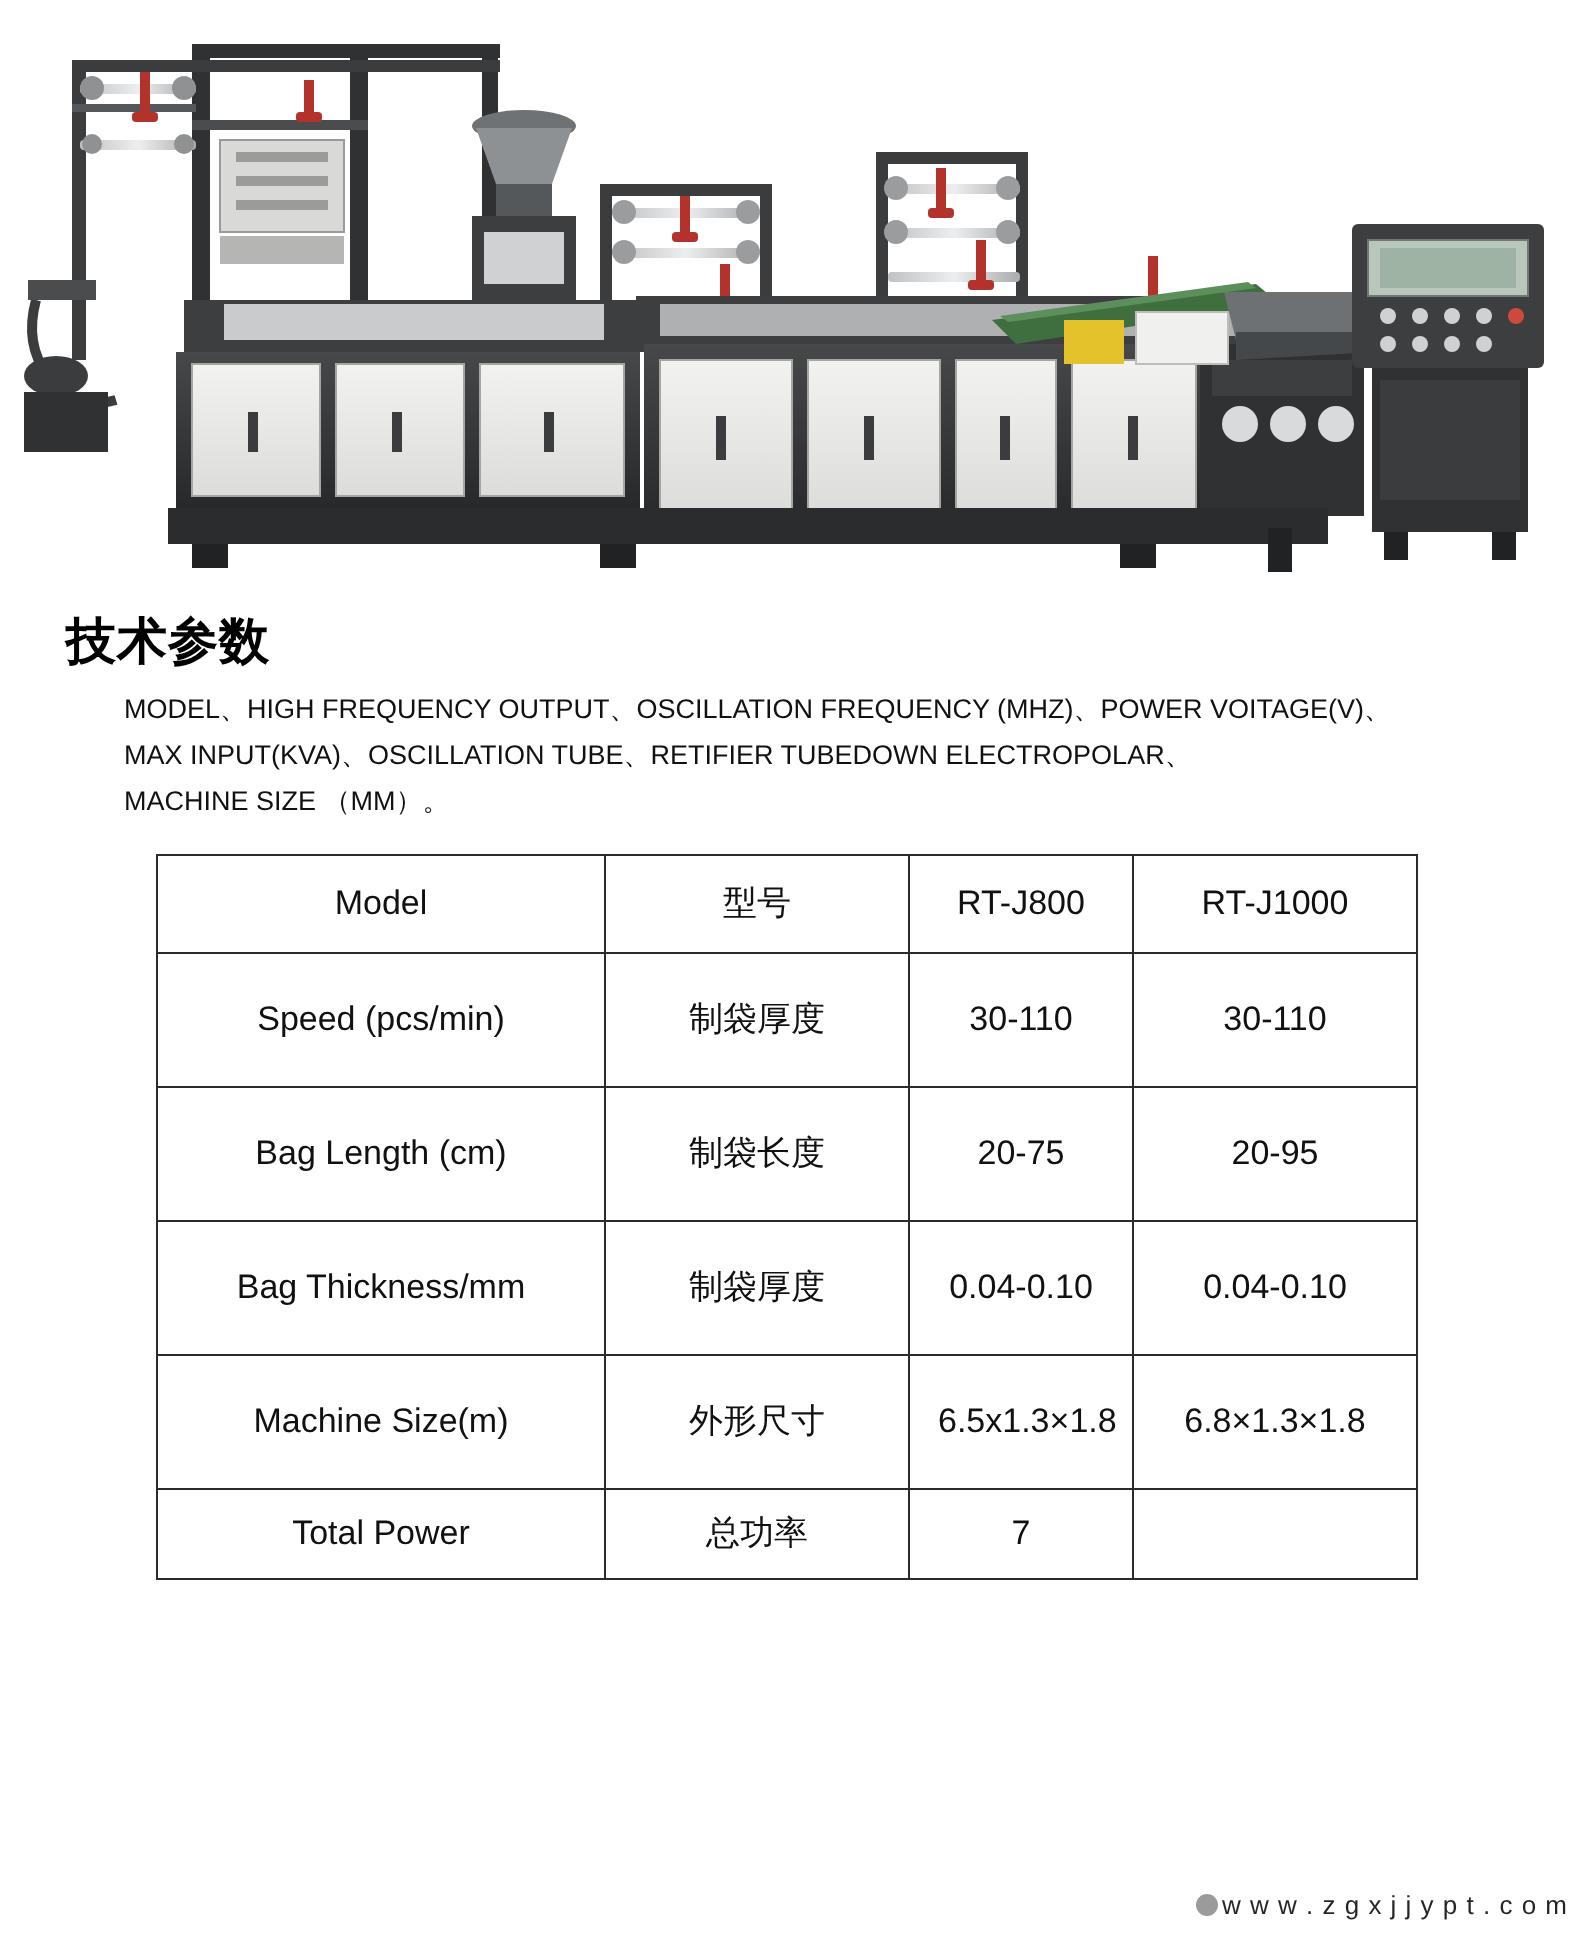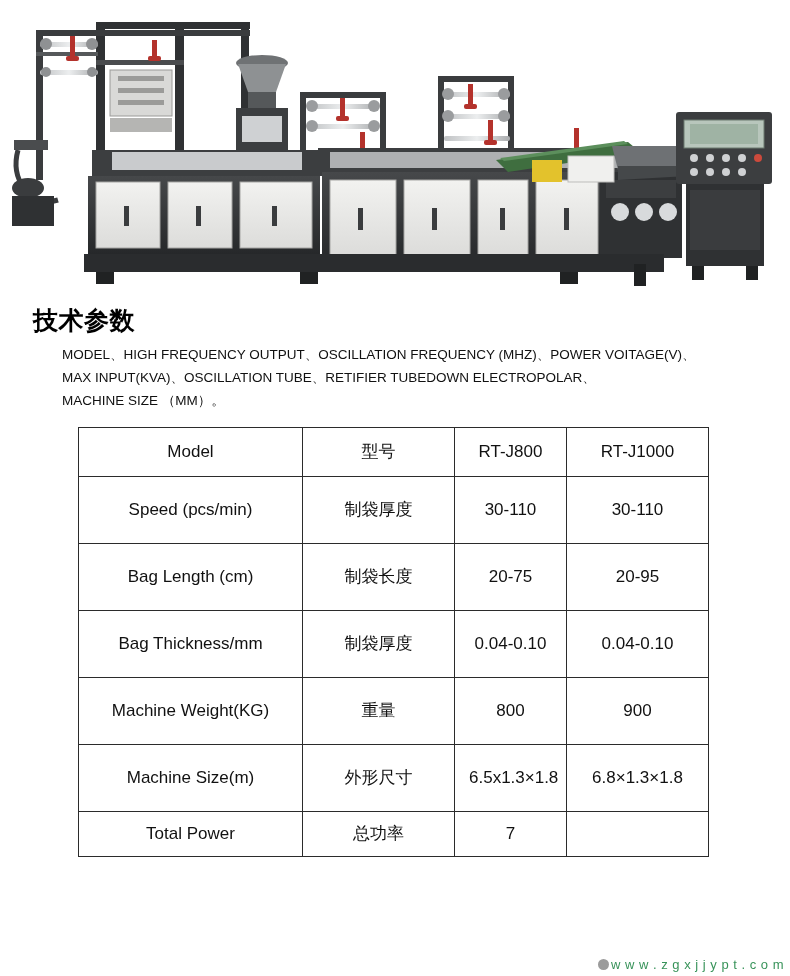--- a/index.html
+++ b/index.html
@@ -79,23 +79,23 @@
   table.spec-table tr.r-last td { height: 32px; font-size: 17px; }
   .col-a { width: 224px; }
   .col-b { width: 152px; }
   .col-c { width: 112px; }
   .col-d { width: 142px; }
 
   
   .watermark {
     position: absolute;
     right: 6px;
-    bottom: 4px;
+    bottom: 16px;
     font-size: 13px;
-    color: #15803d;
+    color: #000000;
     letter-spacing: 0.5px;
     font-family: "Liberation Sans", sans-serif;
     opacity: 0.85;
   }
   .watermark .wm-dot {
     display: inline-block;
     width: 11px;
     height: 11px;
     border-radius: 50%;
     background: #8a8a8a;
@@ -310,26 +310,20 @@
           <td>20-75</td>
           <td>20-95</td>
         </tr>
         <tr class="r-tall">
           <td>Bag Thickness/mm</td>
           <td>制袋厚度</td>
           <td>0.04-0.10</td>
           <td>0.04-0.10</td>
         </tr>
         <tr class="r-tall">
-          <td>Machine Weight(KG)</td>
-          <td>重量</td>
-          <td>800</td>
-          <td>900</td>
-        </tr>
-        <tr class="r-tall">
           <td>Machine Size(m)</td>
           <td>外形尺寸</td>
           <td>6.5x1.3×1.8</td>
           <td>6.8×1.3×1.8</td>
         </tr>
         <tr class="r-last">
           <td>Total Power</td>
           <td>总功率</td>
           <td>7</td>
           <td></td>

